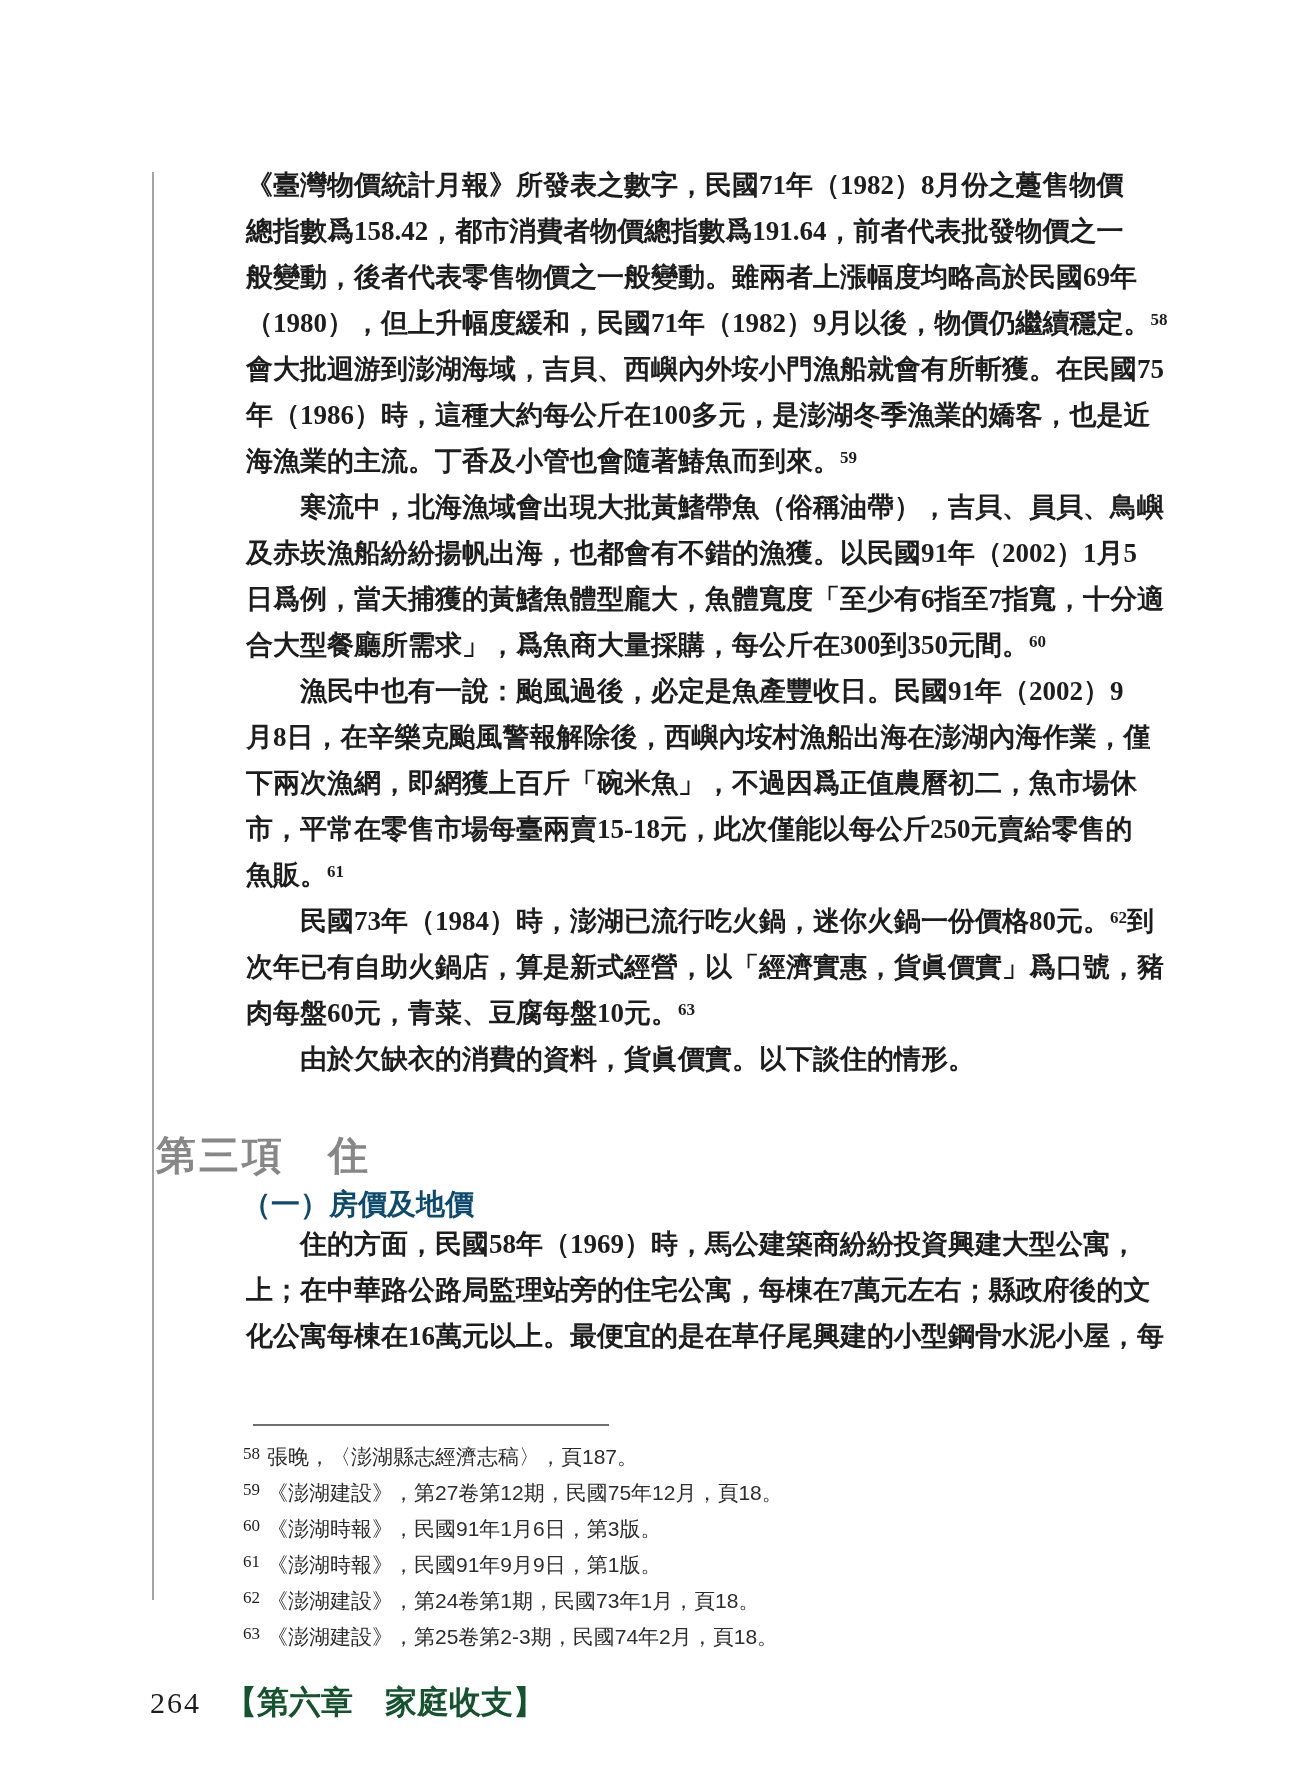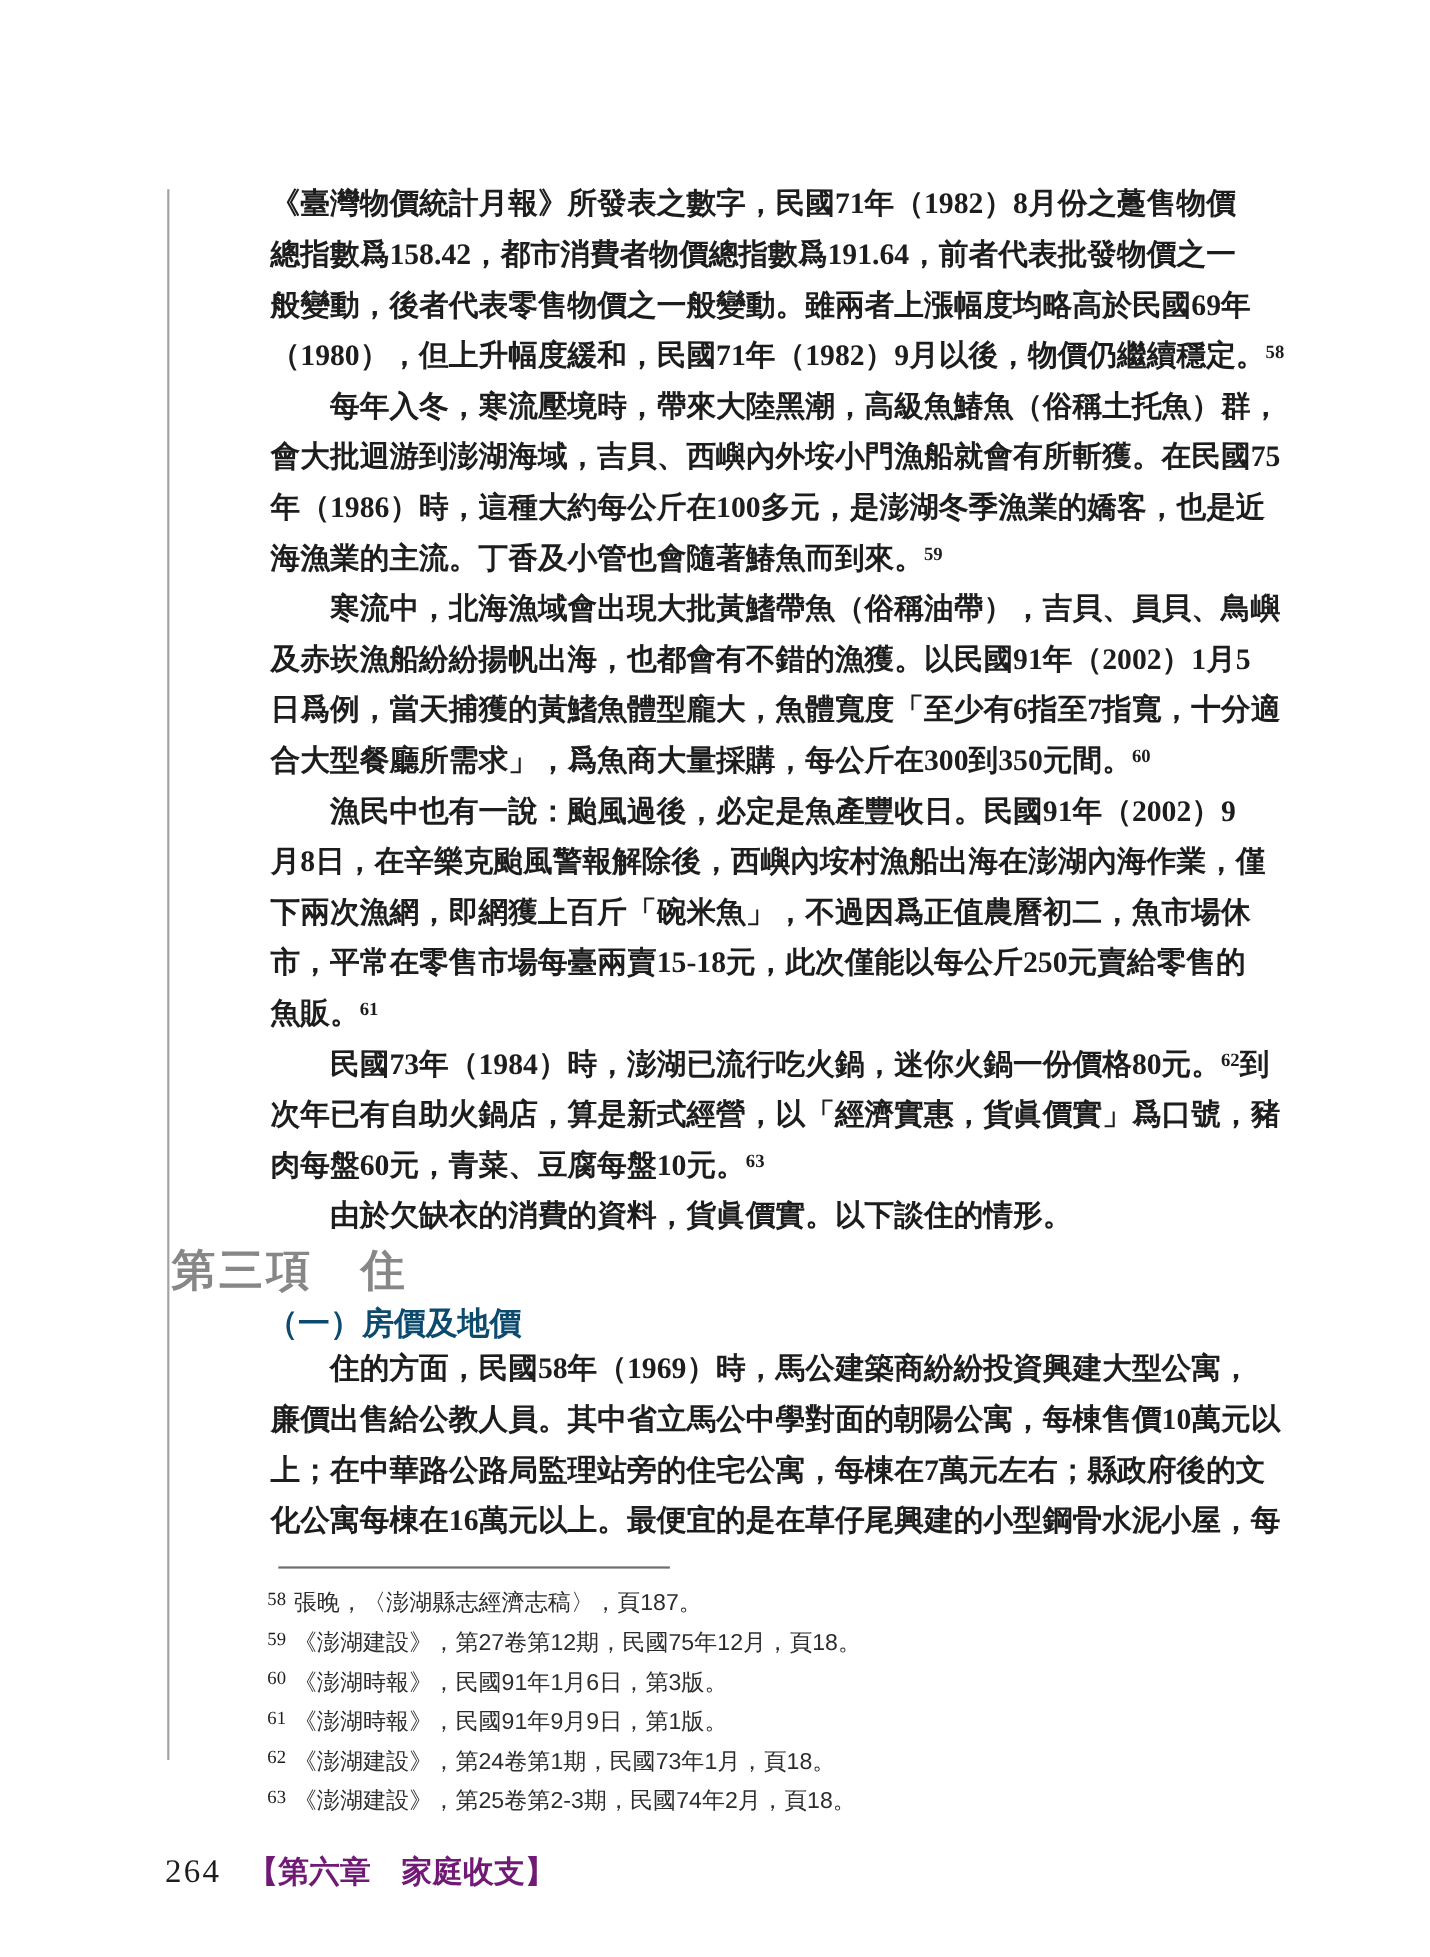--- a/index.html
+++ b/index.html
@@ -17,35 +17,34 @@
   .subheading{position:absolute;left:242px;top:1184px;font-size:29px;line-height:40px;
               color:#0c4a6e;font-weight:bold;}
   .fnsep{position:absolute;left:253px;top:1424px;width:356px;height:2px;background:#6e6e6e;}
   .fns{position:absolute;left:243px;top:1436px;}
   .fn{height:36px;line-height:36px;font-size:21px;color:#2c2c2c;white-space:nowrap;
       font-family:"Liberation Sans","DejaVu Sans",sans-serif;}
   .fn-n{font-size:17px;vertical-align:5px;margin-right:7px;color:#1d1d1d;
         font-family:"Liberation Serif","DejaVu Serif",serif;}
   .footer{position:absolute;left:150px;top:1684px;line-height:36px;white-space:nowrap;}
   .pagenum{font-size:30px;color:#1d1d1d;letter-spacing:2px;}
-  .chapter{font-size:28px;font-weight:bold;color:#701a75;margin-left:24px;}
+  .chapter{font-size:32px;font-weight:bold;color:#14532d;margin-left:24px;}
 </style>
 </head>
 <body>
 
 <div class="page">
 
   <div class="vrule"></div>
 
   <div class="main">
     <div class="ln"><span>《臺灣物價統計月報》所發表之數字，民國71年（1982）8月份之躉售物價</span><sup class="ref"></sup><span></span></div>
     <div class="ln"><span>總指數爲158.42，都市消費者物價總指數爲191.64，前者代表批發物價之一</span><sup class="ref"></sup><span></span></div>
     <div class="ln"><span>般變動，後者代表零售物價之一般變動。雖兩者上漲幅度均略高於民國69年</span><sup class="ref"></sup><span></span></div>
     <div class="ln"><span>（1980），但上升幅度緩和，民國71年（1982）9月以後，物價仍繼續穩定。</span><sup class="ref">58</sup><span></span></div>
-    <div class="ln ind"><span>每年入冬，寒流壓境時，帶來大陸黑潮，高級魚鰆魚（俗稱土托魚）群，</span><sup class="ref"></sup><span></span></div>
     <div class="ln"><span>會大批迴游到澎湖海域，吉貝、西嶼內外垵小門漁船就會有所斬獲。在民國75</span><sup class="ref"></sup><span></span></div>
     <div class="ln"><span>年（1986）時，這種大約每公斤在100多元，是澎湖冬季漁業的嬌客，也是近</span><sup class="ref"></sup><span></span></div>
     <div class="ln"><span>海漁業的主流。丁香及小管也會隨著鰆魚而到來。</span><sup class="ref">59</sup><span></span></div>
     <div class="ln ind"><span>寒流中，北海漁域會出現大批黃鰭帶魚（俗稱油帶），吉貝、員貝、鳥嶼</span><sup class="ref"></sup><span></span></div>
     <div class="ln"><span>及赤崁漁船紛紛揚帆出海，也都會有不錯的漁獲。以民國91年（2002）1月5</span><sup class="ref"></sup><span></span></div>
     <div class="ln"><span>日爲例，當天捕獲的黃鰭魚體型龐大，魚體寬度「至少有6指至7指寬，十分適</span><sup class="ref"></sup><span></span></div>
     <div class="ln"><span>合大型餐廳所需求」，爲魚商大量採購，每公斤在300到350元間。</span><sup class="ref">60</sup><span></span></div>
     <div class="ln ind"><span>漁民中也有一說：颱風過後，必定是魚產豐收日。民國91年（2002）9</span><sup class="ref"></sup><span></span></div>
     <div class="ln"><span>月8日，在辛樂克颱風警報解除後，西嶼內垵村漁船出海在澎湖內海作業，僅</span><sup class="ref"></sup><span></span></div>
     <div class="ln"><span>下兩次漁網，即網獲上百斤「碗米魚」，不過因爲正值農曆初二，魚市場休</span><sup class="ref"></sup><span></span></div>
@@ -56,21 +55,20 @@
     <div class="ln"><span>肉每盤60元，青菜、豆腐每盤10元。</span><sup class="ref">63</sup><span></span></div>
     <div class="ln ind"><span>由於欠缺衣的消費的資料，貨眞價實。以下談住的情形。</span><sup class="ref"></sup><span></span></div>
   </div>
 
   <div class="heading">第三項　住</div>
 
   <div class="subheading">（一）房價及地價</div>
 
   <div class="housing">
     <div class="ln ind"><span>住的方面，民國58年（1969）時，馬公建築商紛紛投資興建大型公寓，</span></div>
-    <div class="ln"><span>廉價出售給公教人員。其中省立馬公中學對面的朝陽公寓，每棟售價10萬元以</span></div>
     <div class="ln"><span>上；在中華路公路局監理站旁的住宅公寓，每棟在7萬元左右；縣政府後的文</span></div>
     <div class="ln"><span>化公寓每棟在16萬元以上。最便宜的是在草仔尾興建的小型鋼骨水泥小屋，每</span></div>
   </div>
 
   <div class="fnsep"></div>
 
   <div class="fns">
     <div class="fn"><sup class="fn-n">58</sup><span>張晚，〈澎湖縣志經濟志稿〉，頁187。</span></div>
     <div class="fn"><sup class="fn-n">59</sup><span>《澎湖建設》，第27卷第12期，民國75年12月，頁18。</span></div>
     <div class="fn"><sup class="fn-n">60</sup><span>《澎湖時報》，民國91年1月6日，第3版。</span></div>

